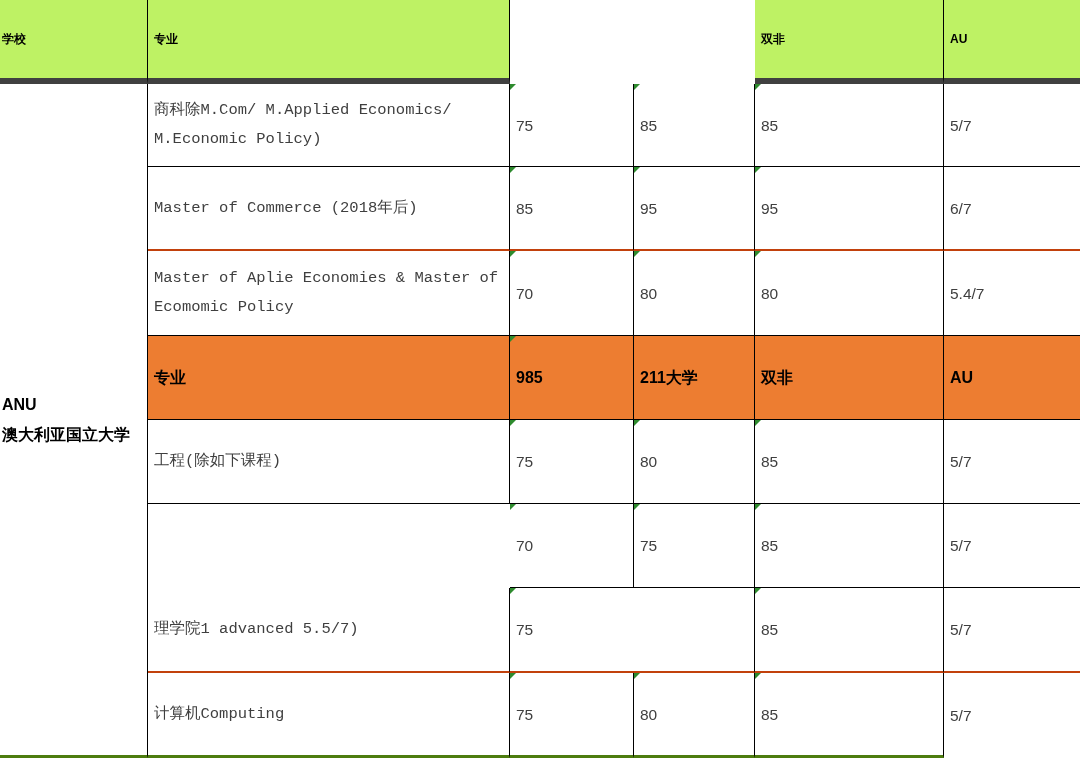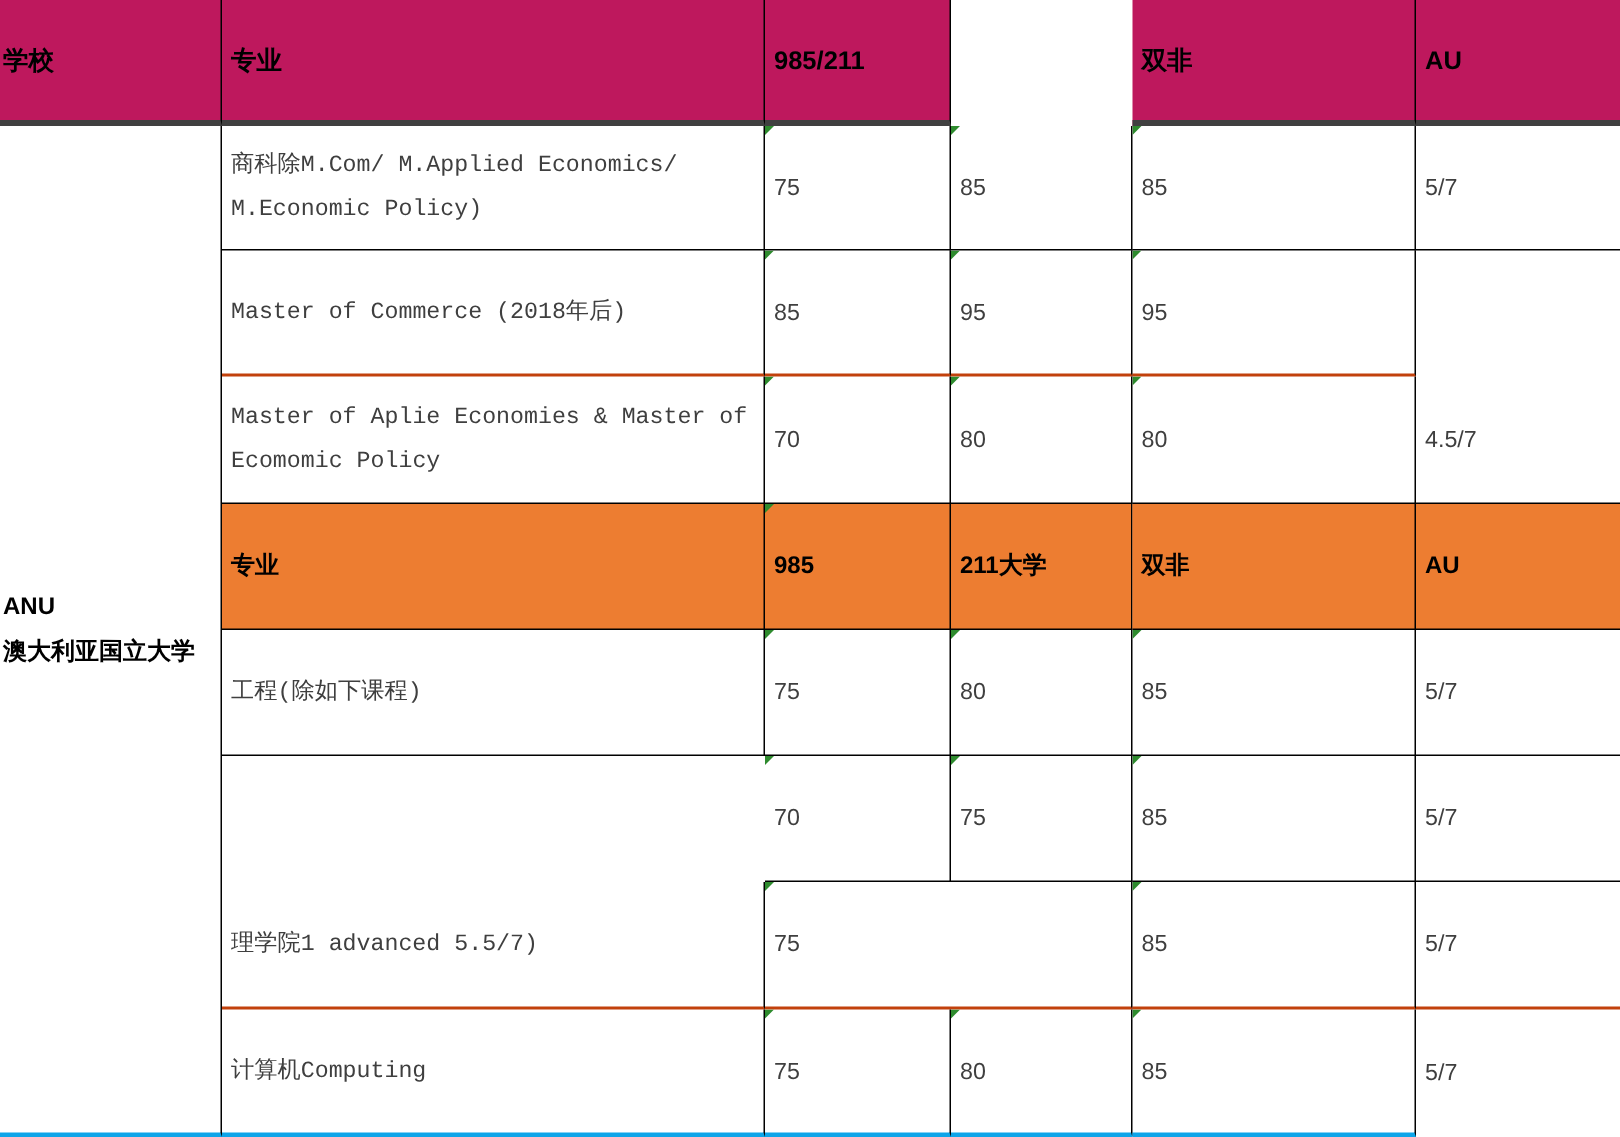--- a/index.html
+++ b/index.html
@@ -22,28 +22,28 @@
     align-items:center;
     border-right:1px solid #000;
     border-bottom:1px solid #000;
     font-size:15.5px;
     color:#3f3f3f;
     line-height:29px;
     overflow:hidden;
   }
   .cell.no-right{border-right:none;text-align:right;}
   .cell.gray-b{border-bottom:2px solid #c2410c;}
-  .cell.thick-b{border-bottom:3px solid #0ea5e9;}
+  .cell.thick-b{border-bottom:3px solid #4d7c0f;}
   .cell.no-b{border-bottom:none;}
   .cell.header{
-    background:#be185d;
+    background:#bef264;
     color:#000;
     font-weight:bold;
-    font-size:17px;
-    border-bottom:4px solid #404040;
+    font-size:12px;
+    border-bottom:6px solid #404040;
   }
   .cell.subheader{
     background:#ED7D31;
     color:#000;
     font-weight:bold;
     font-size:16px;
   }
   .pad-sm{padding-left:2px;}
   .pad{padding-left:6px;padding-right:4px;}
   .major{white-space:pre-line;font-family:Liberation Mono, monospace;}
@@ -69,23 +69,20 @@
 
 <div class="canvas">
   <div class="table">
 
     <div class="cell header pad-sm" style="grid-area:1/1/2/2">
         <span>学校</span>
       </div>
     <div class="cell header pad" style="grid-area:1/2/2/3">
         <span>专业</span>
       </div>
-    <div class="cell header pad" style="grid-area:1/3/2/4">
-        <span>985/211</span>
-      </div>
     <div class="cell header pad" style="grid-area:1/5/2/6">
         <span>双非</span>
       </div>
     <div class="cell header pad no-right" style="grid-area:1/6/2/7">
         <span>AU</span>
       </div>
 
     <div class="cell school-cell pad-sm thick-b" style="grid-area:2/1/10/2">
       <span>ANU</span>
       <span>澳大利亚国立大学</span>
@@ -115,37 +112,40 @@
         <span>85</span>
       </div>
     <div class="cell pad gray-b" style="grid-area:3/4/4/5">
         <span class="tri"></span>
         <span>95</span>
       </div>
     <div class="cell pad gray-b" style="grid-area:3/5/4/6">
         <span class="tri"></span>
         <span>95</span>
       </div>
+    <div class="cell pad no-right gray-b" style="grid-area:3/6/4/7">
+        <span>6/7</span>
+      </div>
 
     <div class="cell pad major" style="grid-area:4/2/5/3"><span>Master of Aplie Economies &amp; Master of
 Ecomomic Policy</span></div>
     <div class="cell pad" style="grid-area:4/3/5/4">
         <span class="tri"></span>
         <span>70</span>
       </div>
     <div class="cell pad" style="grid-area:4/4/5/5">
         <span class="tri"></span>
         <span>80</span>
       </div>
     <div class="cell pad" style="grid-area:4/5/5/6">
         <span class="tri"></span>
         <span>80</span>
       </div>
     <div class="cell pad no-right" style="grid-area:4/6/5/7">
-        <span>4.5/7</span>
+        <span>5.4/7</span>
       </div>
 
     <div class="cell subheader pad" style="grid-area:5/2/6/3">
         <span>专业</span>
       </div>
     <div class="cell subheader pad" style="grid-area:5/3/6/4">
         <span class="tri"></span>
         <span>985</span>
       </div>
     <div class="cell subheader pad" style="grid-area:5/4/6/5">

